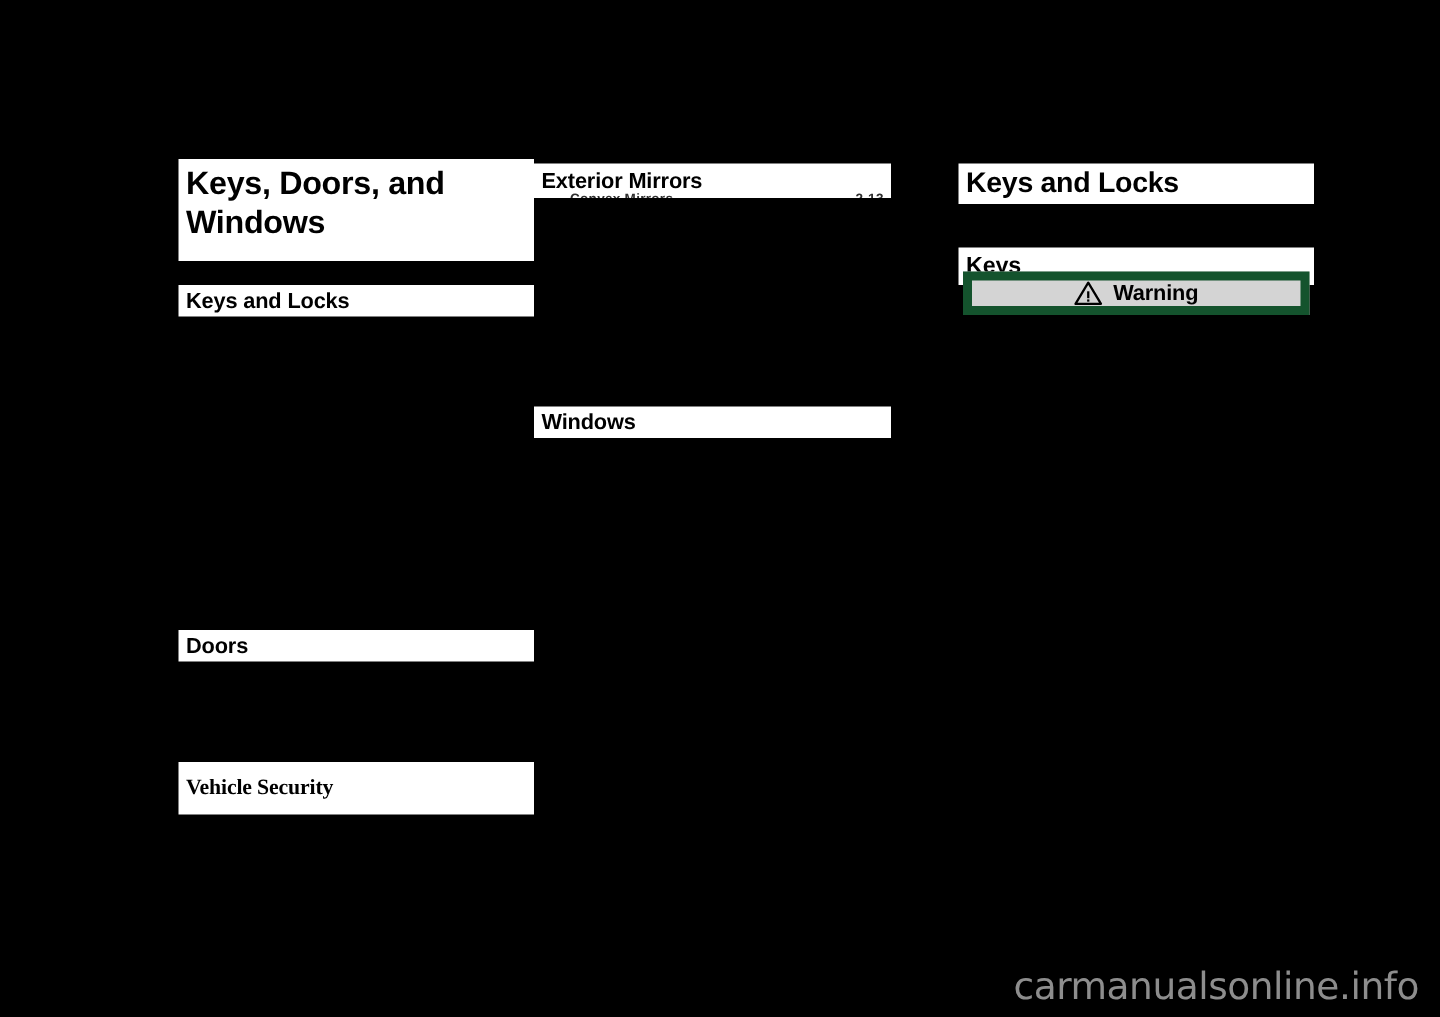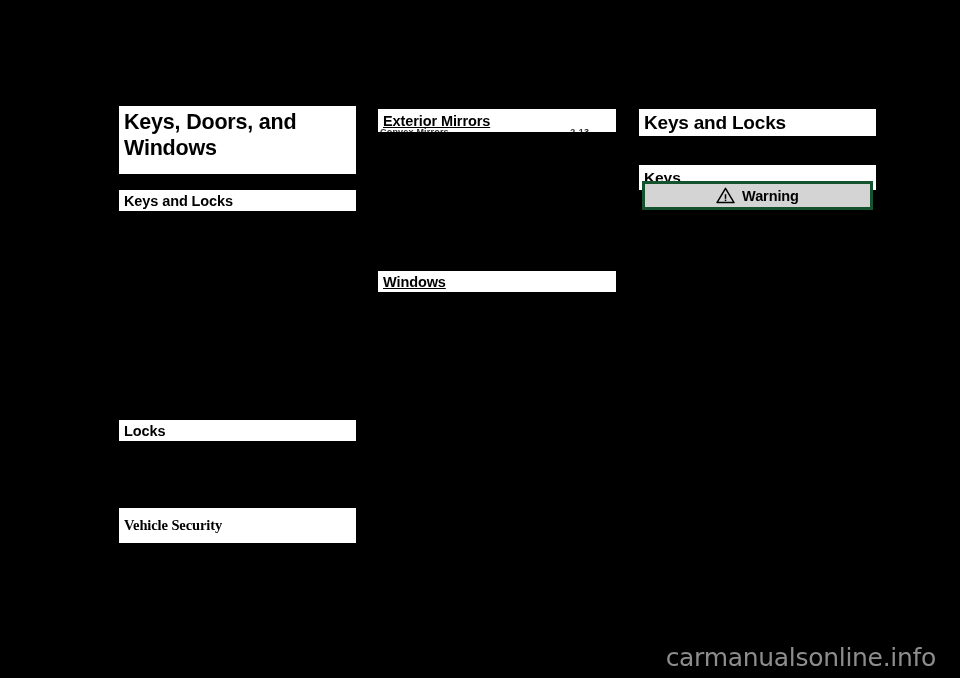--- a/index.html
+++ b/index.html
@@ -57,21 +57,21 @@
     letter-spacing: -0.1px;
   }
 
   
   .lc { left: 119px; width: 237px; }
   .b-keys-locks   { top: 190px;  height: 21px; }
   .b-doors        { top: 420px;  height: 21px; }
   .b-vehicle-sec  { top: 508px;  height: 35px; font-family: Liberation Serif, serif; }
 
   
-  .mc { left: 378px; width: 238px; text-decoration: underline; }
+  .mc { left: 356px; width: 238px; }
   .b-ext-mirrors  { top: 109px;  height: 23px; }
   .b-int-mirrors  { top: 213px;  height: 21px; }
   .b-windows      { top: 271px;  height: 21px; }
 
   
   .ghost-line {
     position: absolute;
     left: 380px;
     top: 128px;
     width: 234px;
@@ -104,21 +104,21 @@
   }
 
   
   .warning-box {
     position: absolute;
     left: 642px;
     top: 181px;
     width: 231px;
     height: 29px;
     background: #d4d4d4;
-    border: 3px solid #14532d;
+    border: 6px solid #14532d;
     box-sizing: border-box;
     display: flex;
     align-items: center;
     justify-content: center;
     gap: 7px;
   }
   .warning-icon {
     display: inline-flex;
     align-items: center;
     justify-content: center;
@@ -128,42 +128,42 @@
   .warning-label {
     font-size: 14.5px;
     font-weight: bold;
     color: #000000;
     letter-spacing: -0.1px;
   }
 
   
   .watermark {
     position: absolute;
-    right: 24px;
+    right: 14px;
     bottom: 6px;
     color: #8d8d8d;
     font-size: 25px;
     font-weight: normal;
     letter-spacing: -0.3px;
     font-family: "DejaVu Sans", sans-serif;
   }
 </style>
 </head>
 <body>
 
 <div class="page">
 
   <div class="band chapter-title">
     <span class="ln">Keys, Doors, and</span>
     <span class="ln">Windows</span>
   </div>
 
   <div class="band section-head lc b-keys-locks">Keys and Locks</div>
 
-  <div class="band section-head lc b-doors">Locks</div>
+  <div class="band section-head lc b-doors">Doors</div>
 
   <div class="band section-head lc b-vehicle-sec">Vehicle Security</div>
 
   <div class="band section-head mc b-ext-mirrors">Exterior Mirrors</div>
 
   <div class="ghost-line">Convex Mirrors . . . . . . . . . . . . . . . . . . . . . . 2-13</div>
 
 
   <div class="band section-head mc b-windows">Windows</div>
 

